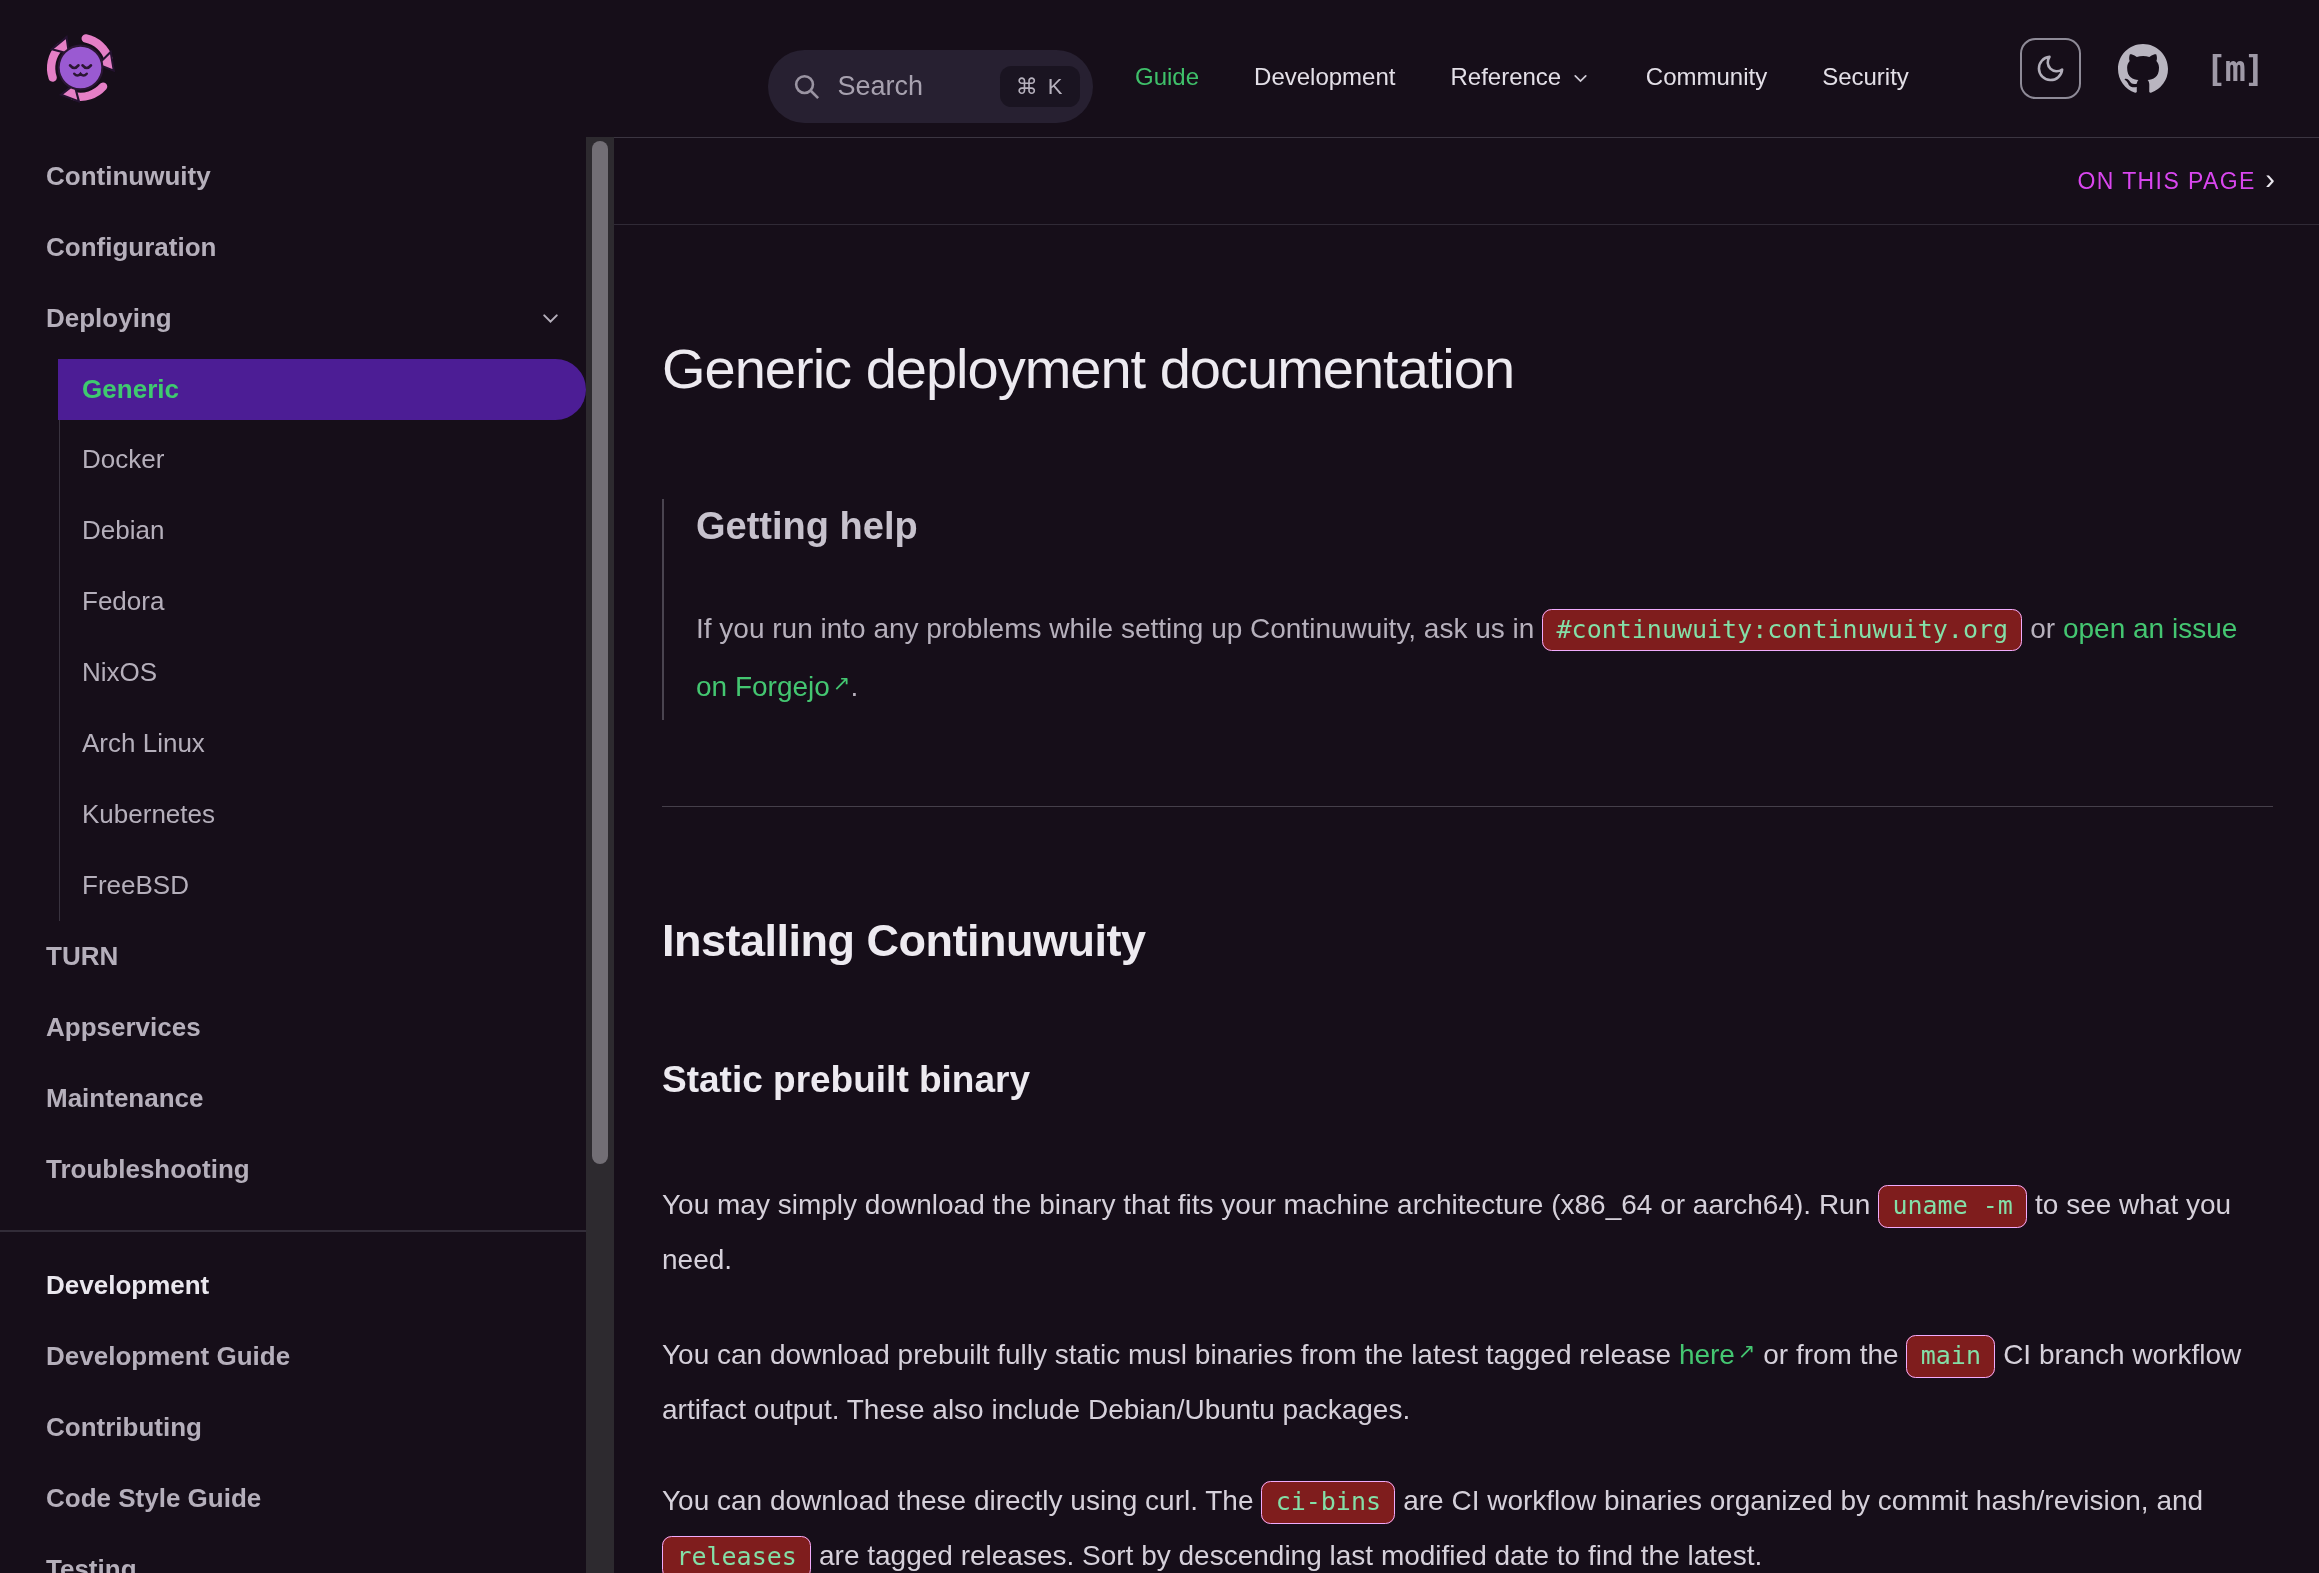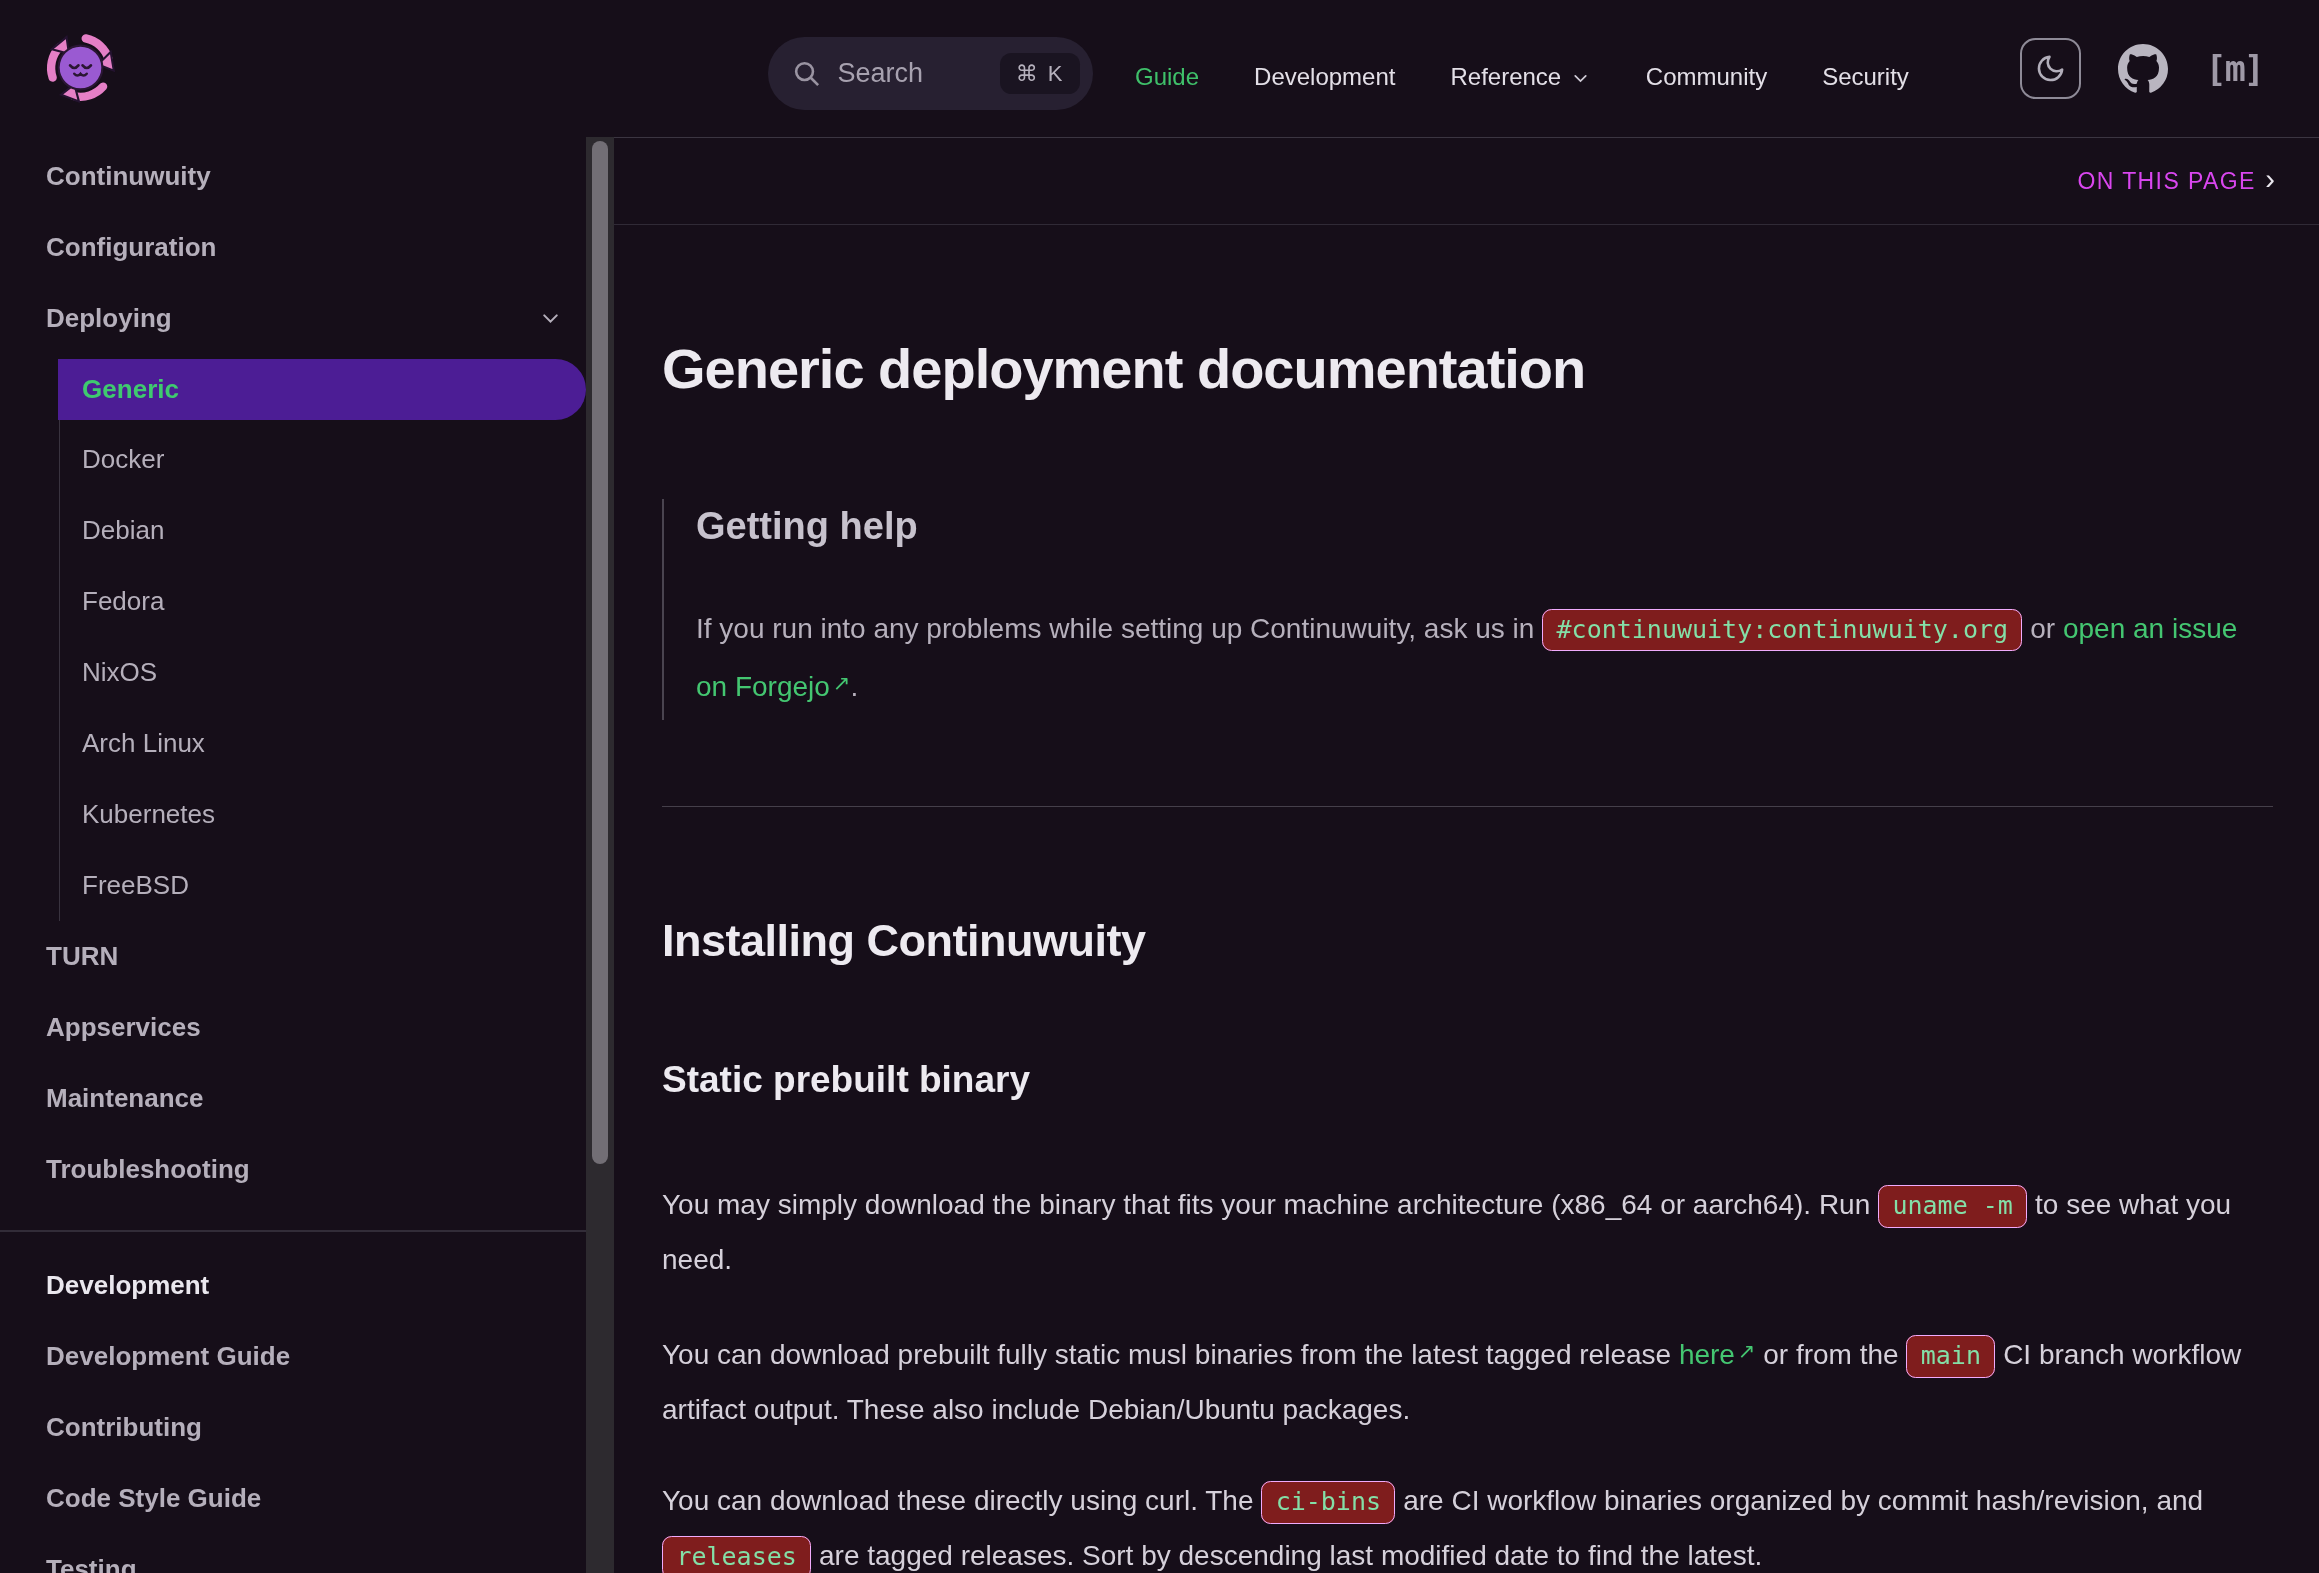--- a/index.html
+++ b/index.html
@@ -7,21 +7,21 @@
   body {
     width:2319px; height:1574px; position:relative; overflow:hidden;
     font-family:"Liberation Sans","DejaVu Sans",sans-serif;
     -webkit-font-smoothing:antialiased;
   }
 
   
   .topnav { position:absolute; left:0; top:0; width:2319px; height:137px; }
   .logo { position:absolute; left:42px; top:29px; width:77px; height:77px; cursor:pointer; }
   .search-pill {
-    position:absolute; left:768px; top:37px; width:325px; height:73px;
+    position:absolute; left:768px; top:50px; width:325px; height:73px;
     background:#272031; border-radius:37px; display:flex; align-items:center;
     padding:0 13.4px 0 23px; cursor:pointer;justify-content:flex-end;
   }
   .search-pill .mag { width:31px; height:31px; flex:0 0 auto; }
   .search-label { font-size:27px; color:#a7a1af; margin-left:15.4px; }
   .kbd {
     margin-left:auto; background:#1a1421; border-radius:11.5px; padding:7.7px 15.4px;
     font-size:22px; color:#b6b1bd; letter-spacing:1.9px; white-space:nowrap;
   }
   .nav-links {
@@ -73,21 +73,21 @@
 
   
   .main { position:absolute; left:614px; top:137px; right:0; bottom:0; border-top:1.9px solid #3b3541; }
   .pagebar {
     height:87px; border-bottom:1.9px solid #302a36; display:flex; align-items:center;
     justify-content:flex-end; padding-right:44px; cursor:pointer;
   }
   .pagebar-label { font-size:23px; letter-spacing:1.4px; color:#d946ef; font-weight:500; }
   .pagebar-chev { font-size:29px; color:#ebe8ef; margin-left:9.6px; font-weight:400; line-height:1; padding-bottom:3.8px; }
   .article { padding:0 46px 0 48px; }
-  h1.title { margin-top:111px; font-size:56px; font-weight:700; letter-spacing:-1px; color:#edeaf0; }
+  h1.title { margin-top:111px; font-size:56px; font-weight:400; letter-spacing:-1px; color:#edeaf0; }
   .callout { margin-top:98px; border-left:2.9px solid #4a4450; padding:5.8px 0 7.7px 32px; }
   .callout-head { font-size:38px; font-weight:600; color:#c7c2cd; }
   .callout p { margin-top:54px; font-size:28px; line-height:53px; color:#b6b0bc; }
   hr.rule { margin-top:86px; border:none; border-top:1.9px solid #453f4a; }
   h2.h-installing { margin-top:108px; font-size:45px; font-weight:700; color:#edeaf0; letter-spacing:-0.5px; }
   h3.h-static { margin-top:92px; font-size:37px; font-weight:700; color:#edeaf0; }
   p.body { margin-top:37px; font-size:28px; line-height:54px; color:#d5d0da; }
   p.body.first { margin-top:77px; }
   code.inline {
     font-family:"DejaVu Sans Mono",monospace; font-size:25px; color:#84dfa7;

